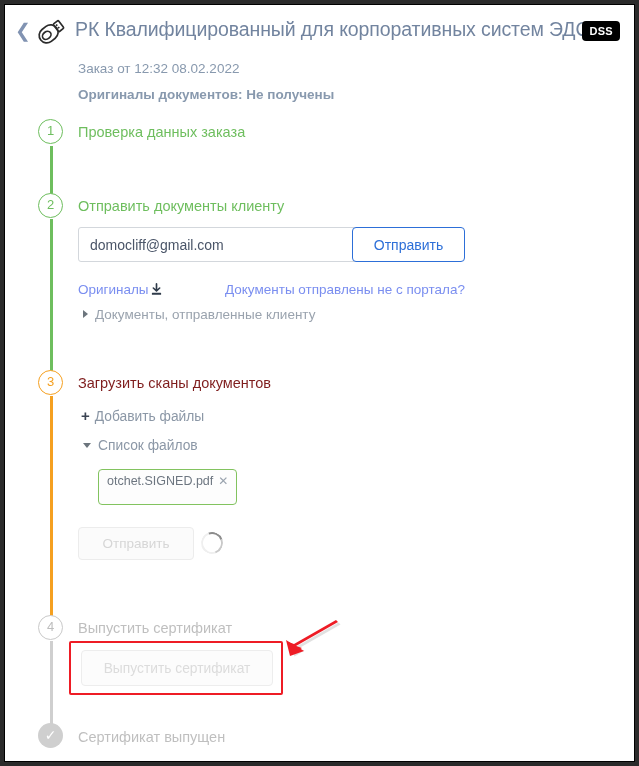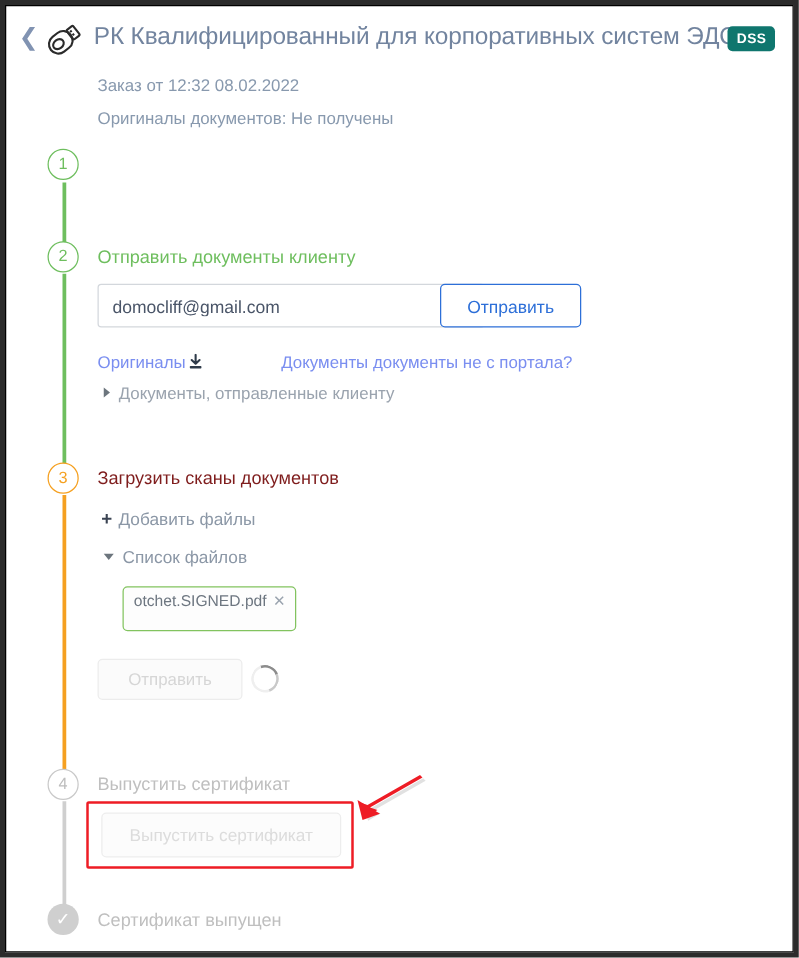--- a/index.html
+++ b/index.html
@@ -37,34 +37,34 @@
   }
   .page-title {
     position: absolute; left: 70px; top: 13px;
     font-size: 19.5px;
     color: #72849f;
     letter-spacing: -0.1px;
     white-space: nowrap;
   }
   .dss-badge {
     position: absolute; right: 14px; top: 16px;
-    background: #0f766e;
+    background: #000000;
     color: #ffffff;
     font-size: 11px; font-weight: bold;
     padding: 4px 7px 4px 7px;
     border-radius: 4px;
     letter-spacing: 0.3px;
   }
   .sub-line {
     position: absolute; left: 73px;
     font-size: 13.5px; color: #8899ae;
     white-space: nowrap;
   }
   .sub-line.l1 { top: 56px; }
-  .sub-line.l2 { top: 82px; }
+  .sub-line.l2 { top: 82px; font-weight: bold; }
 
   
   .step-circle {
     position: absolute;
     width: 25px; height: 25px;
     border-radius: 50%;
     border: 1.6px solid #6ebe5e;
     color: #6ebe5e;
     font-size: 13px;
     line-height: 22px;
@@ -249,34 +249,35 @@
 
     <div class="page-title">РК Квалифицированный для корпоративных систем ЭДО</div>
     <div class="dss-badge">DSS</div>
   </div>
 
   <div class="sub-line l1">Заказ от 12:32 08.02.2022</div>
   <div class="sub-line l2">Оригиналы документов: Не получены</div>
 
   <div class="step-circle" style="top:114px;">1</div>
   <div class="connector" style="top:141px; height:48px;"></div>
+  <div class="step-title" style="top:119px;">Проверка данных заказа</div>
 
   <div class="step-circle" style="top:188px;">2</div>
   <div class="connector" style="top:214px; height:152px;"></div>
   <div class="step-title" style="top:193px;">Отправить документы клиенту</div>
 
   <input class="email-input" type="text" value="domocliff@gmail.com" style="">
   <button class="send-btn">Отправить</button>
 
   <div class="link link-docs">Оригиналы</div>
   <svg class="dl-icon" viewBox="0 0 14 14">
     <path d="M7 1 L7 7.2 M3.6 5.4 L7 8.6 L10.4 5.4" fill="none" stroke="#2f3b4a" stroke-width="1.8" stroke-linecap="round" stroke-linejoin="round"></path>
     <rect x="2" y="10.6" width="10" height="2.1" rx="0.6" fill="#2f3b4a"></rect>
   </svg>
-  <div class="link link-notportal">Документы документы не с портала?</div>
+  <div class="link link-notportal">Документы отправлены не с портала?</div>
 
   <div class="collapse-row">
     <span class="tri-right"></span><span>Документы, отправленные клиенту</span>
   </div>
 
   <div class="step-circle orange" style="top:365px;">3</div>
   <div class="connector orange" style="top:391px; height:222px;"></div>
   <div class="step-title orange" style="top:370px;">Загрузить сканы документов</div>
 
   <div class="add-files">

